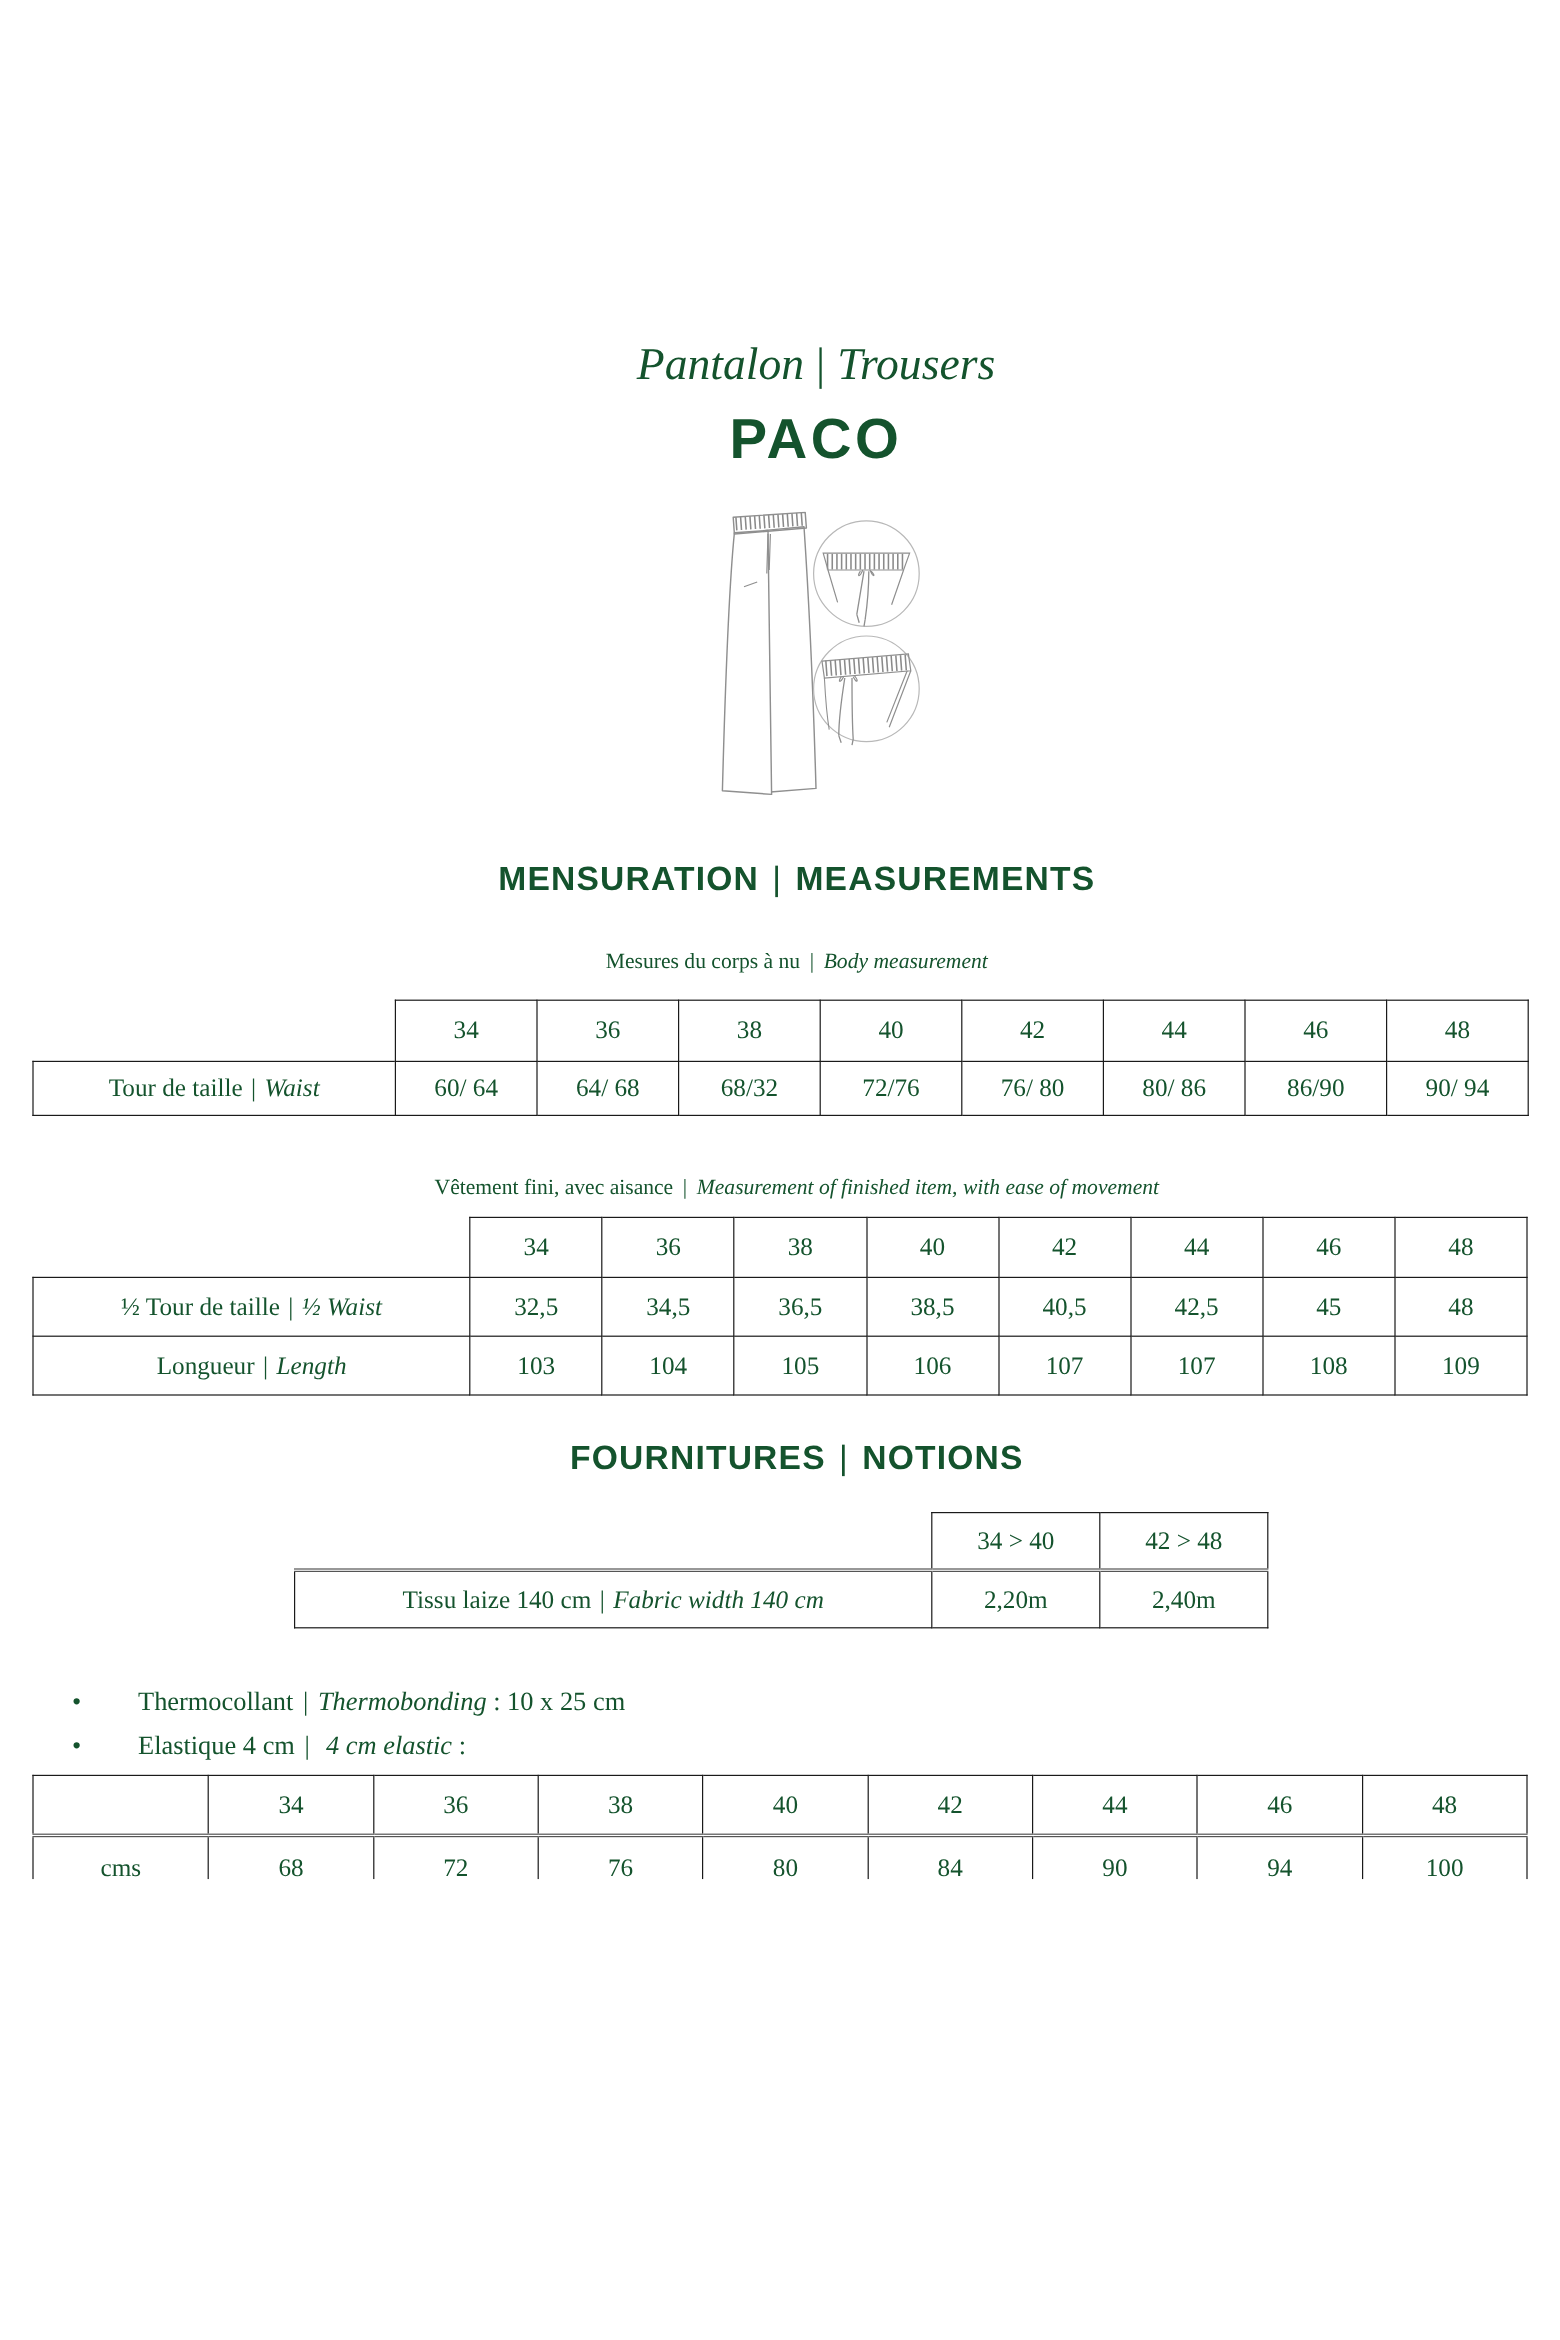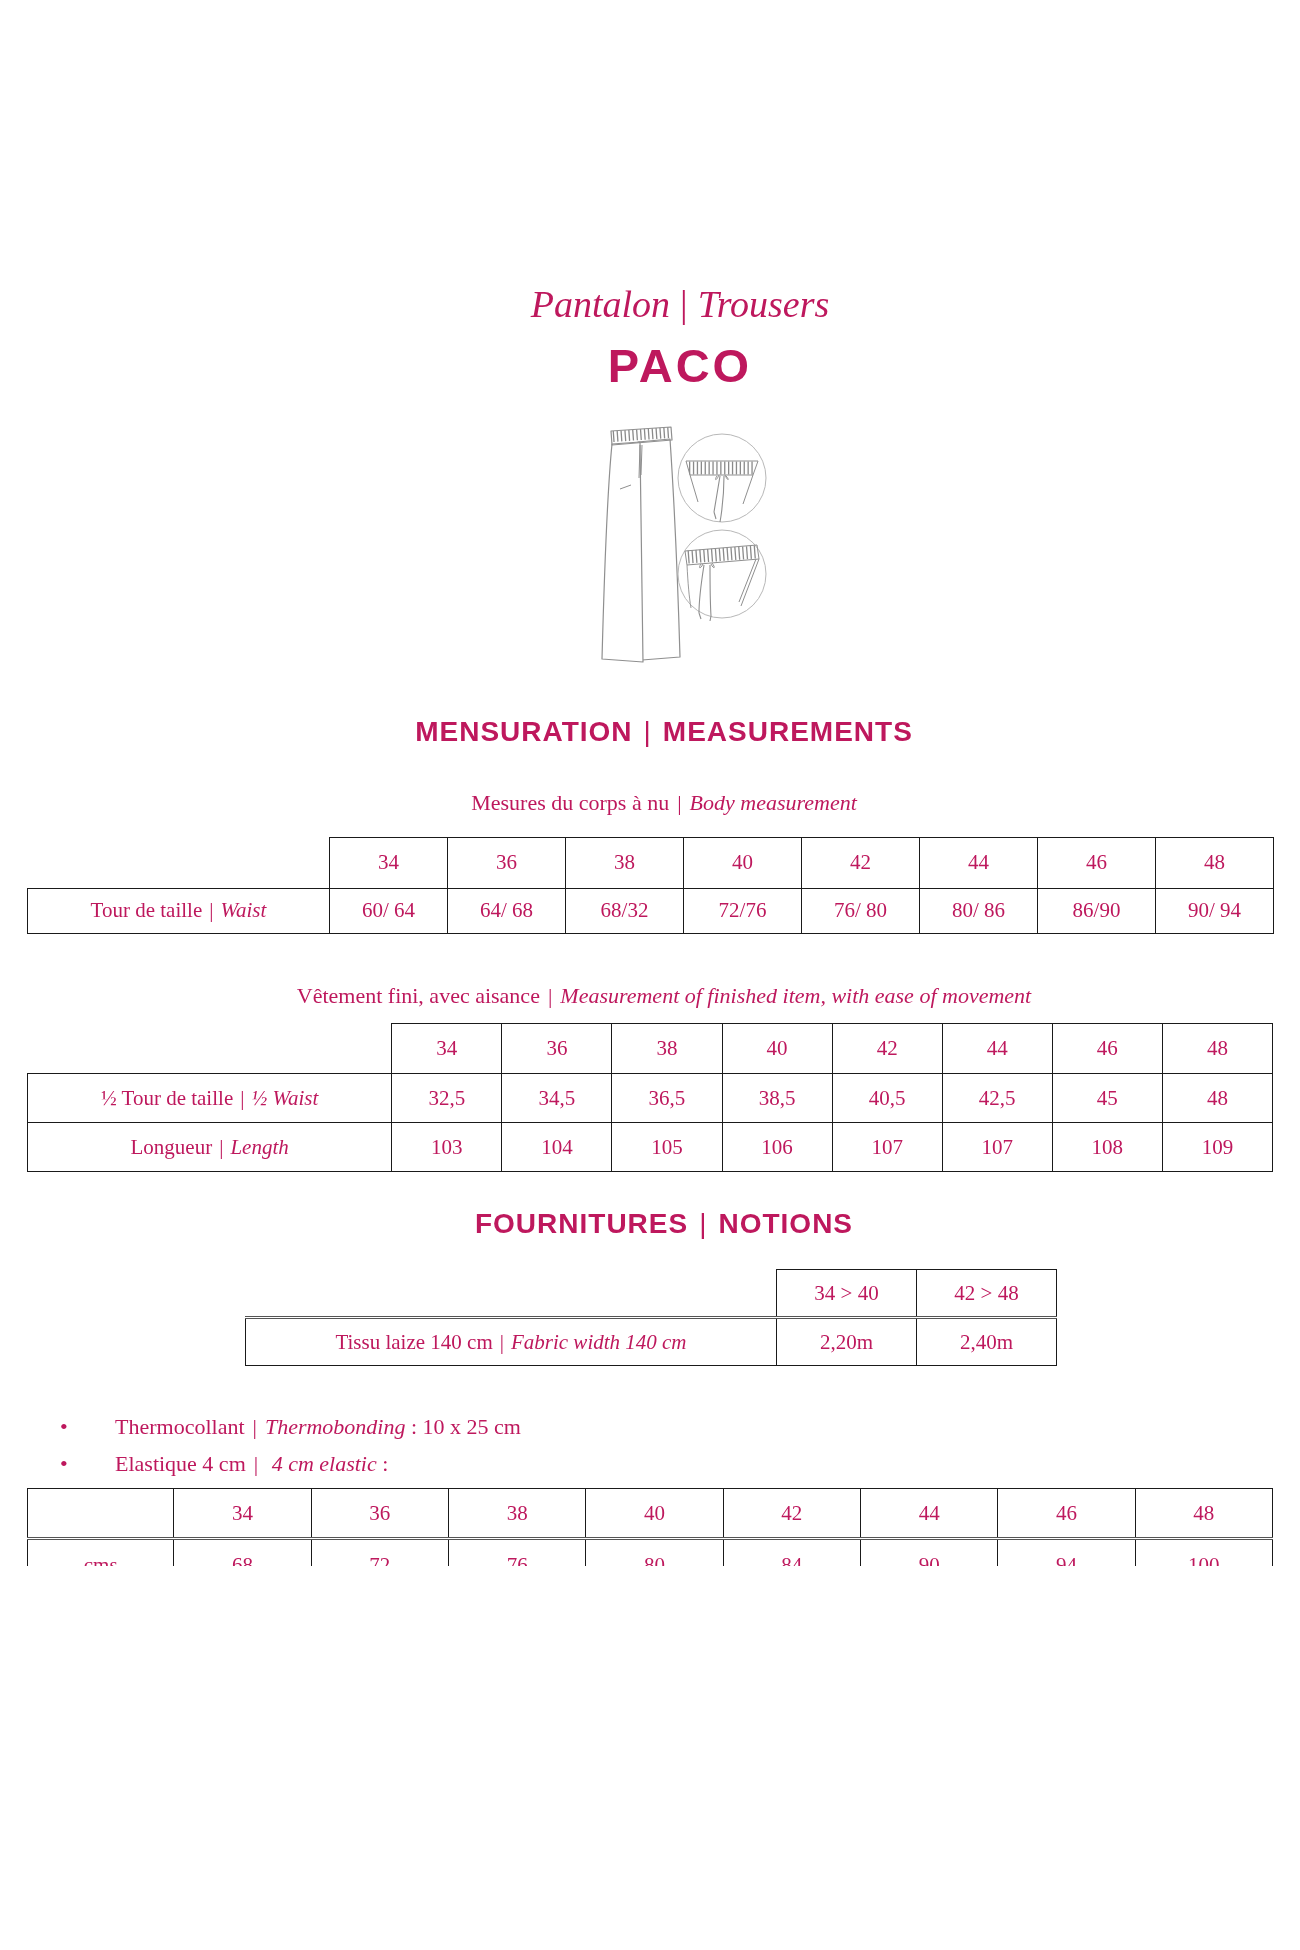--- a/index.html
+++ b/index.html
@@ -1,18 +1,18 @@
 <!DOCTYPE html>
 <html><head>
 <meta charset="utf-8">
 <style>
   html,body{margin:0;padding:0;background:#ffffff;}
   .page{
     width:1300px;height:1566px;margin:0 auto;background:#ffffff;
-    font-family:"Liberation Serif", serif;color:#be185d;overflow:hidden;position:relative;
+    font-family:"Liberation Serif", serif;color:#14532d;overflow:hidden;position:relative;
   }
   .center{text-align:center;padding-left:28px;}
   .center-off{text-align:center;padding-left:60px;} 
 
   
   .doc-title{margin-top:283px;font-size:38px;font-style:italic;line-height:1.15;}
   .doc-title .sep{font-style:normal;padding:0 10px;font-weight:400;}
   .pattern-name{
     margin-top:14px;font-family:"Liberation Sans", sans-serif;font-weight:bold;
     font-size:47px;letter-spacing:3px;line-height:1.05;
@@ -23,21 +23,21 @@
   .illus-wrap svg{display:inline-block;}
 
   
   .sec-head{
     margin-top:34px;font-family:"Liberation Sans", sans-serif;font-weight:bold;
     font-size:28px;letter-spacing:1px;line-height:1.25;
   }
   .sec-head .hsep{font-weight:400;padding:0 11px;}
 
   
-  .caption{font-size:22px;line-height:1.25;}
+  .caption{font-size:18px;line-height:1.25;}
   .cap1{margin-top:40px;}
   .cap2{margin-top:48px;}
   .caption .sep{padding:0 8px;}
 
   
   table{border-collapse:collapse;table-layout:fixed;}
   td{border:1.5px solid #1a1a1a;text-align:center;vertical-align:middle;
      font-size:21px;padding:0 4px;overflow:hidden;}
   td.ghost{border:none;background:transparent;}
   td .sep{padding:0 7px;}

